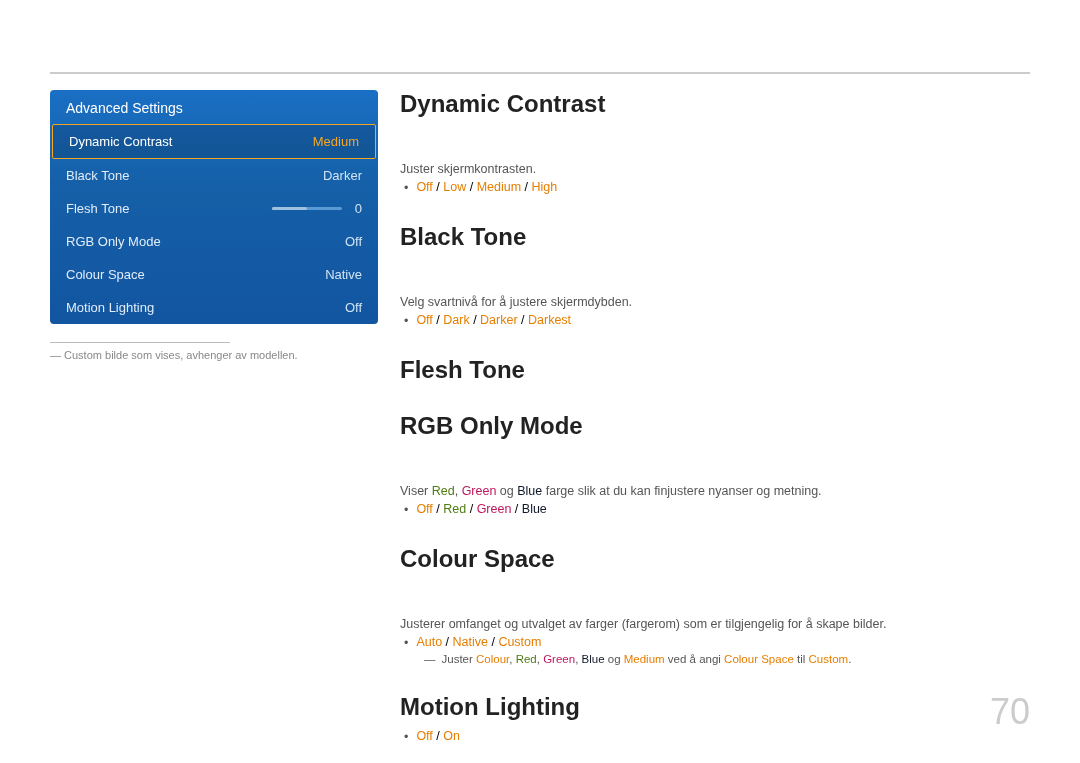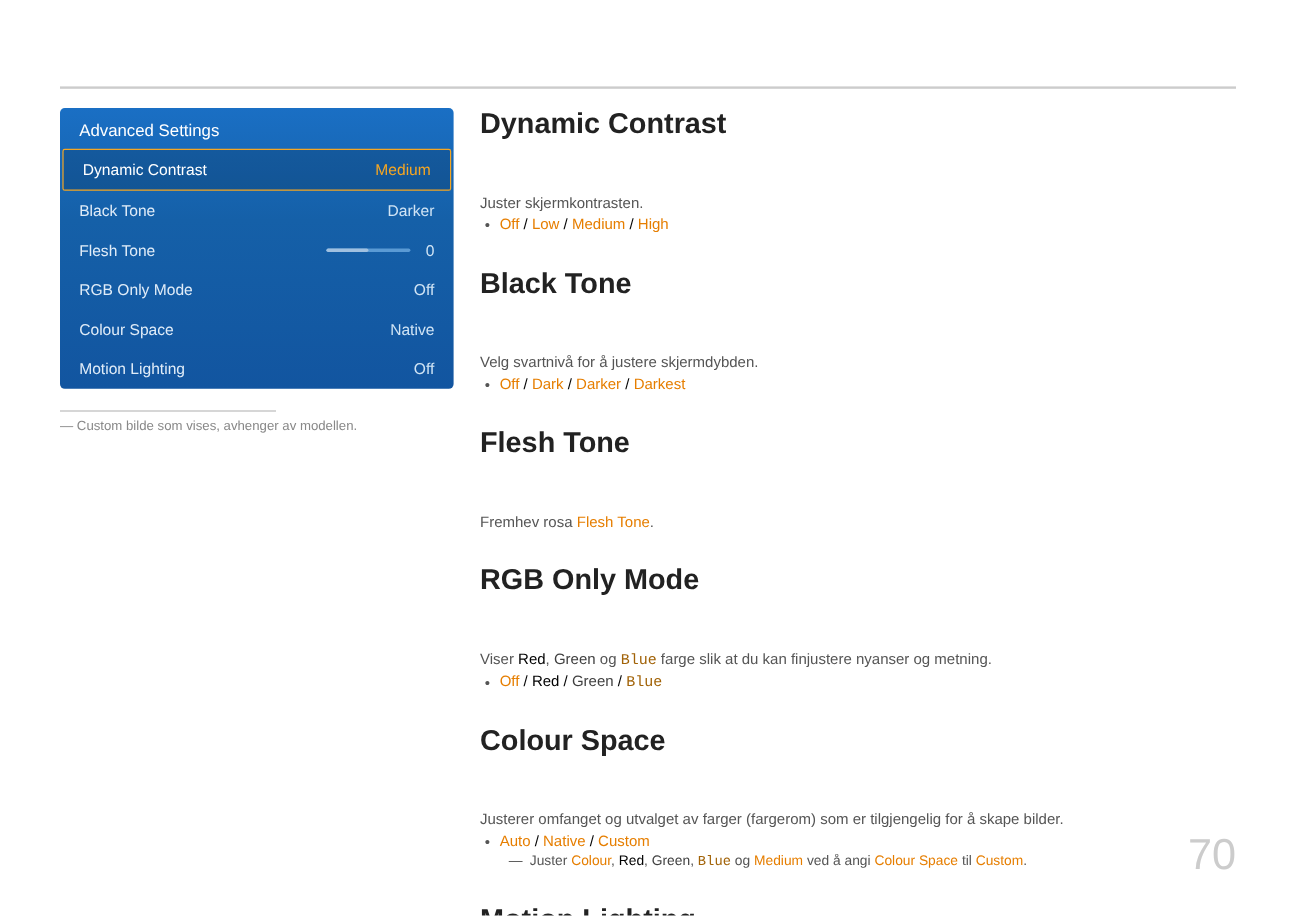--- a/index.html
+++ b/index.html
@@ -162,23 +162,23 @@
       margin-bottom: 2px;
     }
 
     .bullet-dot {
       color: #555;
       margin-right: 8px;
       margin-top: 1px;
     }
 
     .orange { color: #e67e00; }
-    .red { color: #000000; }
-    .green-text { color: #404040; }
-    .blue-text { color: #a16207; font-family: Liberation Mono, monospace; }
+    .red { color: #4d7c0f; }
+    .green-text { color: #be185d; }
+    .blue-text { color: #0f172a; }
 
     .sub-note {
       display: flex;
       align-items: flex-start;
       font-size: 11.5px;
       color: #555;
       margin-left: 24px;
       margin-top: 3px;
     }
 
@@ -265,21 +265,20 @@
     <div class="bullet-row">
       <span class="bullet-dot">•</span>
       <span>
         <span class="orange">Off</span><span> / </span><span class="orange">Dark</span><span> / </span><span class="orange">Darker</span><span> / </span><span class="orange">Darkest</span>
       </span>
     </div>
   </div>
 
   <div class="section">
     <div class="section-title">Flesh Tone</div>
-    <div class="section-desc">Fremhev rosa <span class="orange">Flesh Tone</span>.</div>
   </div>
 
   <div class="section">
     <div class="section-title">RGB Only Mode</div>
     <div class="section-desc">Viser <span class="red">Red</span>, <span class="green-text">Green</span> og <span class="blue-text">Blue</span> farge slik at du kan finjustere nyanser og metning.</div>
     <div class="bullet-row">
       <span class="bullet-dot">•</span>
       <span>
         <span class="orange">Off</span><span> / </span><span class="red">Red</span><span> / </span><span class="green-text">Green</span><span> / </span><span class="blue-text">Blue</span>
       </span>

